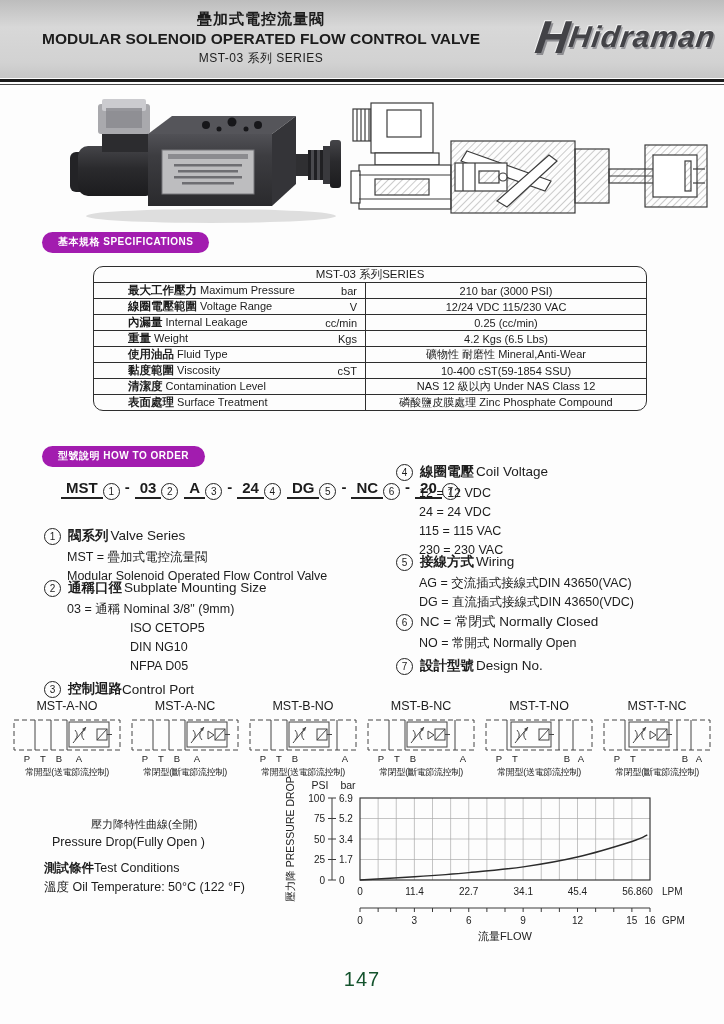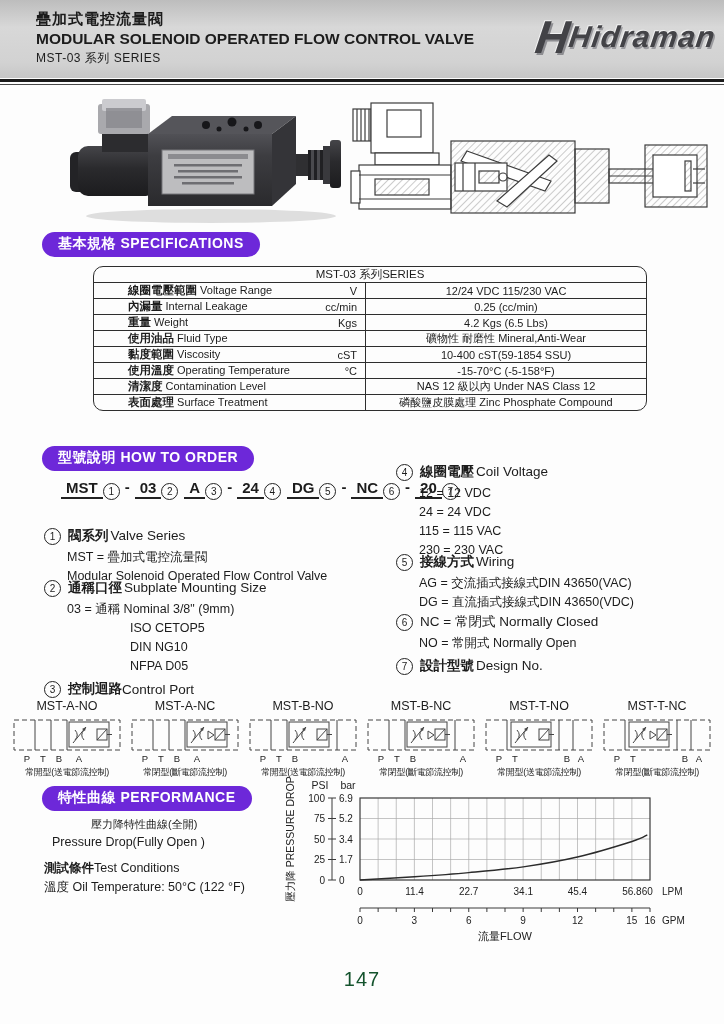--- a/index.html
+++ b/index.html
@@ -1,35 +1,35 @@
 <!DOCTYPE html>
 <html><head>
 <meta charset="utf-8">
 <style>
   html,body{margin:0;padding:0;background:#ffffff;}
   .page{position:relative;width:724px;height:1024px;background:#fdfdfd;overflow:hidden;
         font-family:"Liberation Sans",sans-serif;color:#1c1c1c;}
   
   .band{position:absolute;top:0;left:0;width:724px;height:78px;
         background:linear-gradient(180deg,#bdbdbd 0%,#d8d8d8 35%,#d2d2d2 80%,#c7c7c7 100%);}
-  .titles{position:absolute;left:36px;top:10px;}
+  .titles{position:absolute;left:42px;top:10px;text-align:center;}
   .t-zh{font-size:15px;font-weight:bold;letter-spacing:1px;}
   .t-en{font-size:15.5px;font-weight:bold;margin-top:1px;}
   .t-series{font-size:12px;margin-top:2px;letter-spacing:.5px;}
   .logo{position:absolute;right:8px;top:14px;display:flex;align-items:center;
         transform:skewX(-8deg);color:#434347;}
   .logo-h{font-size:46px;font-weight:bold;font-style:italic;line-height:1;
           text-shadow:2px 2px 0 #8d8d91,-1px -1px 0 #f2f2f2;}
   .logo-txt{font-size:30px;font-weight:bold;font-style:italic;letter-spacing:1px;
           text-shadow:1.5px 1.5px 0 #9a9a9e,-1px -1px 0 #f2f2f2;}
   .rule1{position:absolute;top:79px;left:0;width:724px;height:3px;background:#1b1b1b;}
   .rule2{position:absolute;top:84px;left:0;width:724px;height:1px;background:#4a4a4a;}
   
-  .pill{position:absolute;background:#6d28d9;color:#fff;border-radius:14px;
-        padding:3px 16px 4px 16px;font-size:14px;font-weight:bold;letter-spacing:.5px;white-space:nowrap;}
+  .pill{position:absolute;background:#a21caf;color:#fff;border-radius:14px;
+        padding:3px 16px 4px 16px;font-size:10px;font-weight:bold;letter-spacing:.5px;white-space:nowrap;}
   
   .spec-wrap{position:absolute;top:266px;left:93px;width:552px;border:1.4px solid #2e2e2e;
              border-radius:10px;overflow:hidden;background:#fdfdfd;}
   table.spec{border-collapse:collapse;width:100%;font-size:11px;}
   table.spec td,table.spec th{border-top:1px solid #2e2e2e;padding:0;height:15px;font-weight:normal;}
   table.spec tr:first-child th{border-top:none;}
   td.c-label{width:271px;}
   .lab-flex{display:flex;justify-content:space-between;align-items:center;padding:0 8px 0 34px;}
   .lab-flex b{font-weight:bold;font-size:11.5px;}
   td.c-value{border-left:1px solid #2e2e2e;text-align:center;}
@@ -173,20 +173,29 @@
     <table class="spec">
       <thead>
         <tr>
           <th class="spec-head" colspan="2">MST-03  系列SERIES</th>
         </tr>
       </thead>
       <tbody>
           <tr>
             <td class="c-label">
        <div class="lab-flex">
+                <span><b>最大工作壓力</b> Maximum Pressure</span>
+                <span>bar</span>
+              </div>
+     </td>
+     <td class="c-value">210  bar (3000  PSI)</td>
+          </tr>
+          <tr>
+            <td class="c-label">
+       <div class="lab-flex">
                 <span><b>線圈電壓範圍</b> Voltage Range</span>
                 <span>V</span>
               </div>
      </td>
      <td class="c-value">12/24 VDC 115/230 VAC</td>
           </tr>
           <tr>
             <td class="c-label">
        <div class="lab-flex">
                 <span><b>內漏量</b> Internal Leakage</span>
@@ -214,29 +223,20 @@
      <td class="c-value">礦物性 耐磨性 Mineral,Anti-Wear</td>
           </tr>
           <tr>
             <td class="c-label">
        <div class="lab-flex">
                 <span><b>黏度範圍</b> Viscosity</span>
                 <span>cST</span>
               </div>
      </td>
      <td class="c-value">10-400 cST(59-1854 SSU)</td>
-          </tr>
-          <tr>
-            <td class="c-label">
-       <div class="lab-flex">
-                <span><b>使用溫度</b> Operating Temperature</span>
-                <span>°C</span>
-              </div>
-     </td>
-     <td class="c-value">-15-70°C (-5-158°F)</td>
           </tr>
           <tr>
             <td class="c-label">
        <div class="lab-flex">
                 <span><b>清潔度</b> Contamination Level</span>
                 <span></span>
               </div>
      </td>
      <td class="c-value">NAS 12  級以內 Under NAS Class 12</td>
           </tr>
@@ -485,21 +485,20 @@
           <line x1="66" y1="19.5" x2="71" y2="19.5" stroke="#444" stroke-width="1" fill="none"></line>
           <text x="16" y="47" font-size="9.5" fill="#222" text-anchor="middle">P</text>
           <text x="32" y="47" font-size="9.5" fill="#222" text-anchor="middle">T</text>
           <text x="84" y="47" font-size="9.5" fill="#222" text-anchor="middle">B</text>
           <text x="98" y="47" font-size="9.5" fill="#222" text-anchor="middle">A</text>
         </svg>
                    <div class="cp-caption">常閉型(斷電節流控制)</div>
       </figure>
     </div>
 
-  <div class="pill" style="top:786px;left:42px">特性曲線 PERFORMANCE</div>
   <div class="perf-text">
     <div class="pt-zh">壓力降特性曲線(全開)</div>
     <div class="pt-en">Pressure Drop(Fully Open )</div>
     <div class="pt-cond">
       <b>測試條件</b><span>Test Conditions</span>
     </div>
     <div>溫度 Oil Temperature: 50°C (122  °F)</div>
   </div>
   <svg id="perf-chart" style="position:absolute;top:776px;left:280px" width="432" height="170" viewBox="0 0 432 170">
       <line x1="98.125" y1="22" x2="98.125" y2="104" stroke="#aaa" stroke-width="0.7"></line>

